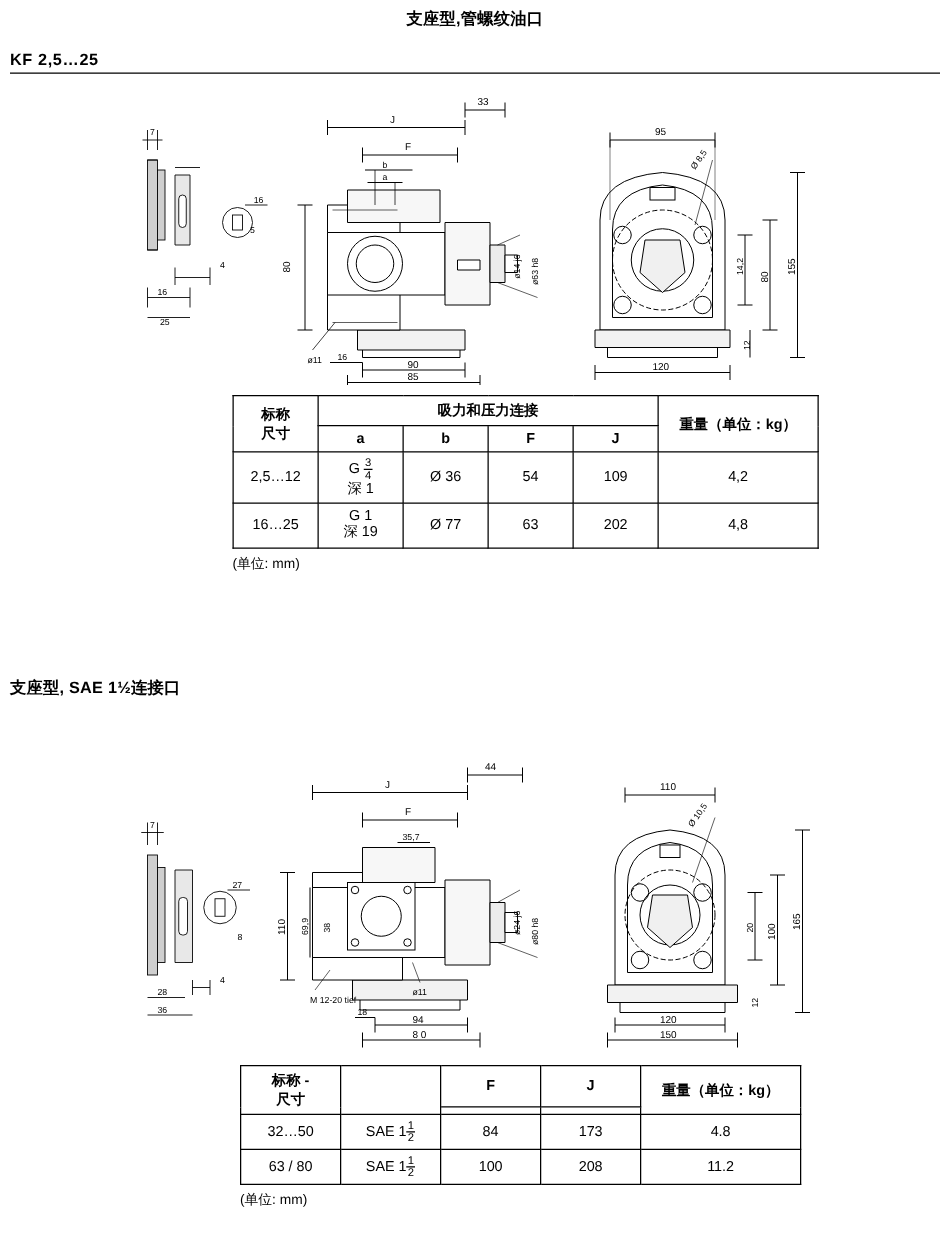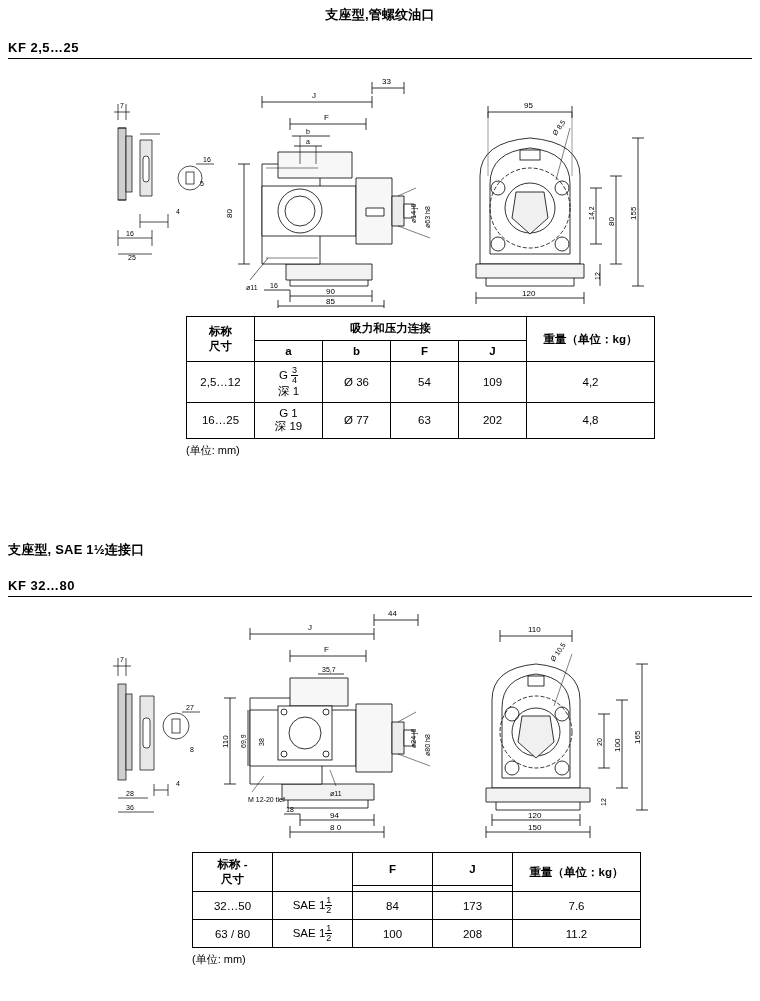--- a/index.html
+++ b/index.html
@@ -245,24 +245,20 @@
         <td>202</td>
         <td>4,8</td>
       </tr>
     </tbody>
       </table>
     <div class="unit-note">(单位: mm)</div>
   </div>
 
   <div style="position:absolute; left:8px; top:541px; width:744px;">
     <div class="sec-title">支座型, SAE 1½连接口</div>
-  </div>
-  <div style="position:absolute; left:8px; top:578px; width:744px;">
-    <div class="sec-model">KF 32…80</div>
-    <hr class="rule">
   </div>
 
   <div style="position:absolute; left:0px; top:606px;">
   <svg class="dwg-svg" width="760" height="235" viewBox="0 0 760 235" xmlns="http://www.w3.org/2000/svg">
     <g fill="none" stroke="#000" stroke-width="0.8" font-family="Liberation Sans, sans-serif">
 
       <g stroke-width="0.7">
         <rect x="118" y="78" width="8" height="96" fill="#cfcfcf"></rect>
         <rect x="126" y="88" width="6" height="76" fill="#cfcfcf"></rect>
         <path d="M140 90 L154 90 L154 164 L140 164 Z" fill="#e8e8e8"></path>
@@ -400,21 +396,21 @@
         <td style="border-top:none;height:6px;padding:0"></td>
         <td style="border-top:none;height:6px;padding:0"></td>
       </tr>
       <tr>
         <td class="nom">32…50</td>
         <td>
           <span>SAE 1</span><span class="frac"><span class="n">1</span><span class="d">2</span></span>
         </td>
         <td>84</td>
         <td>173</td>
-        <td>7.6</td>
+        <td>4.8</td>
       </tr>
       <tr>
         <td class="nom">63 / 80</td>
         <td>
           <span>SAE 1</span><span class="frac"><span class="n">1</span><span class="d">2</span></span>
         </td>
         <td>100</td>
         <td>208</td>
         <td>11.2</td>
       </tr>

